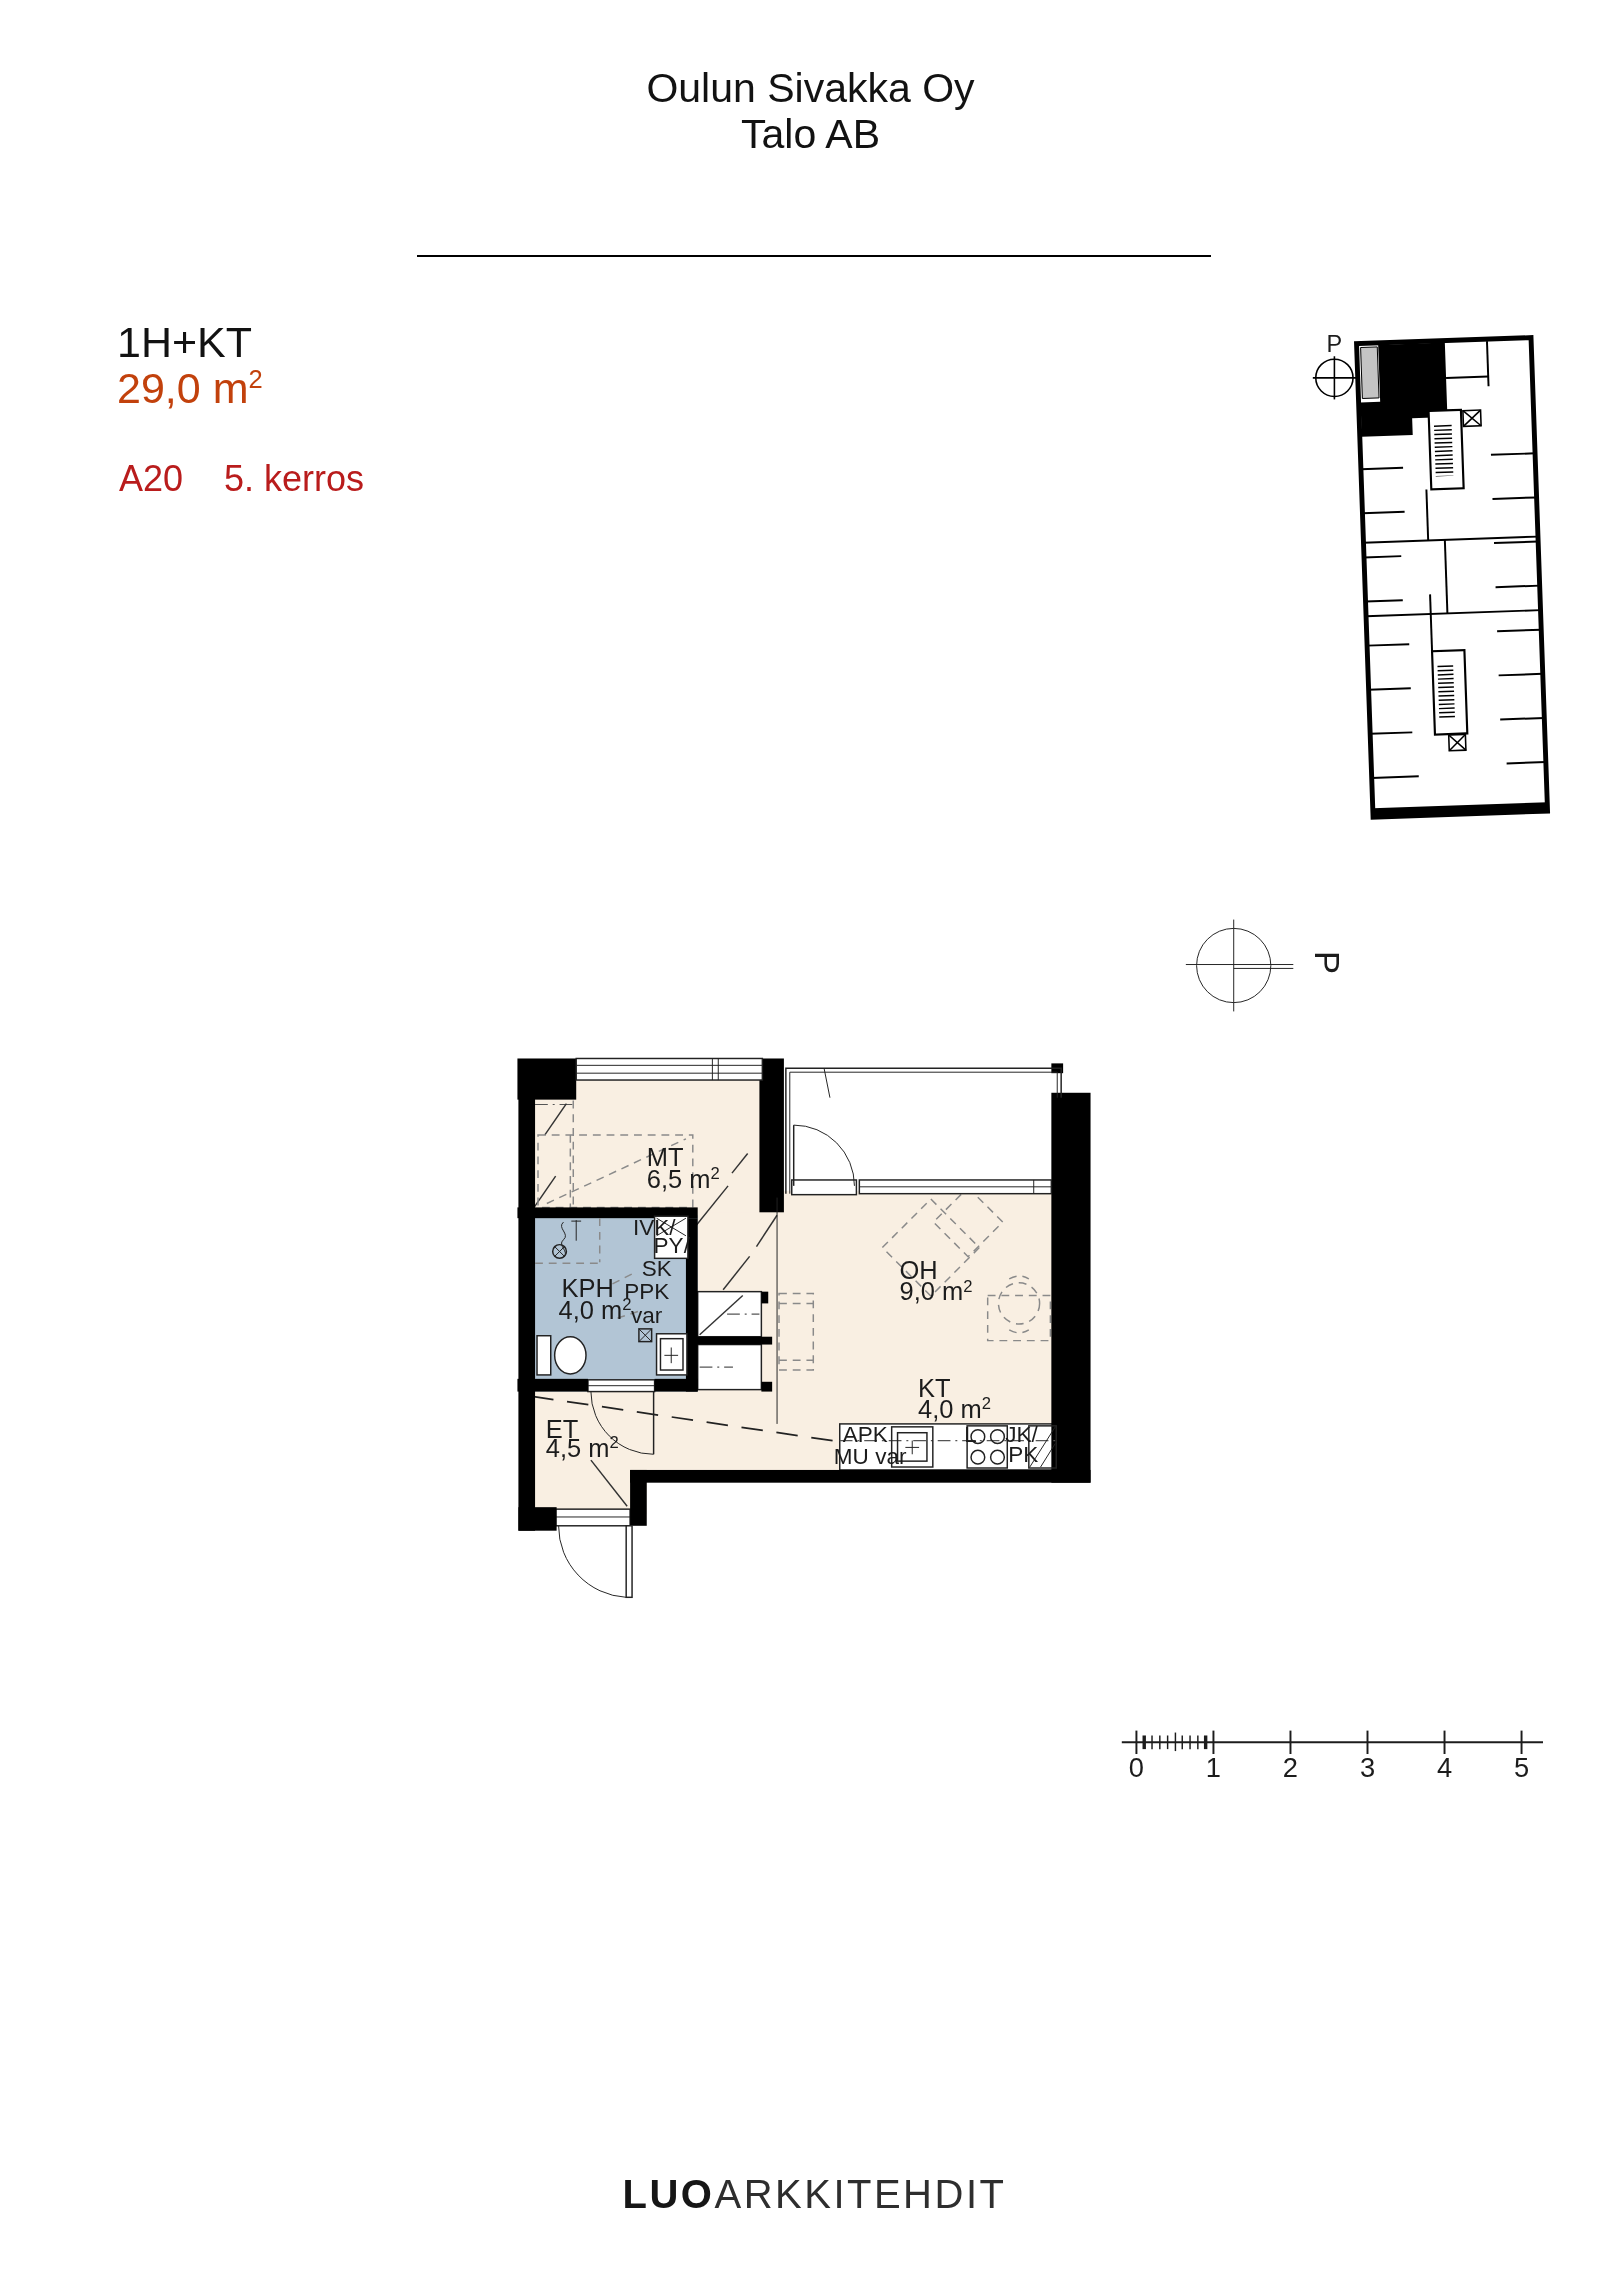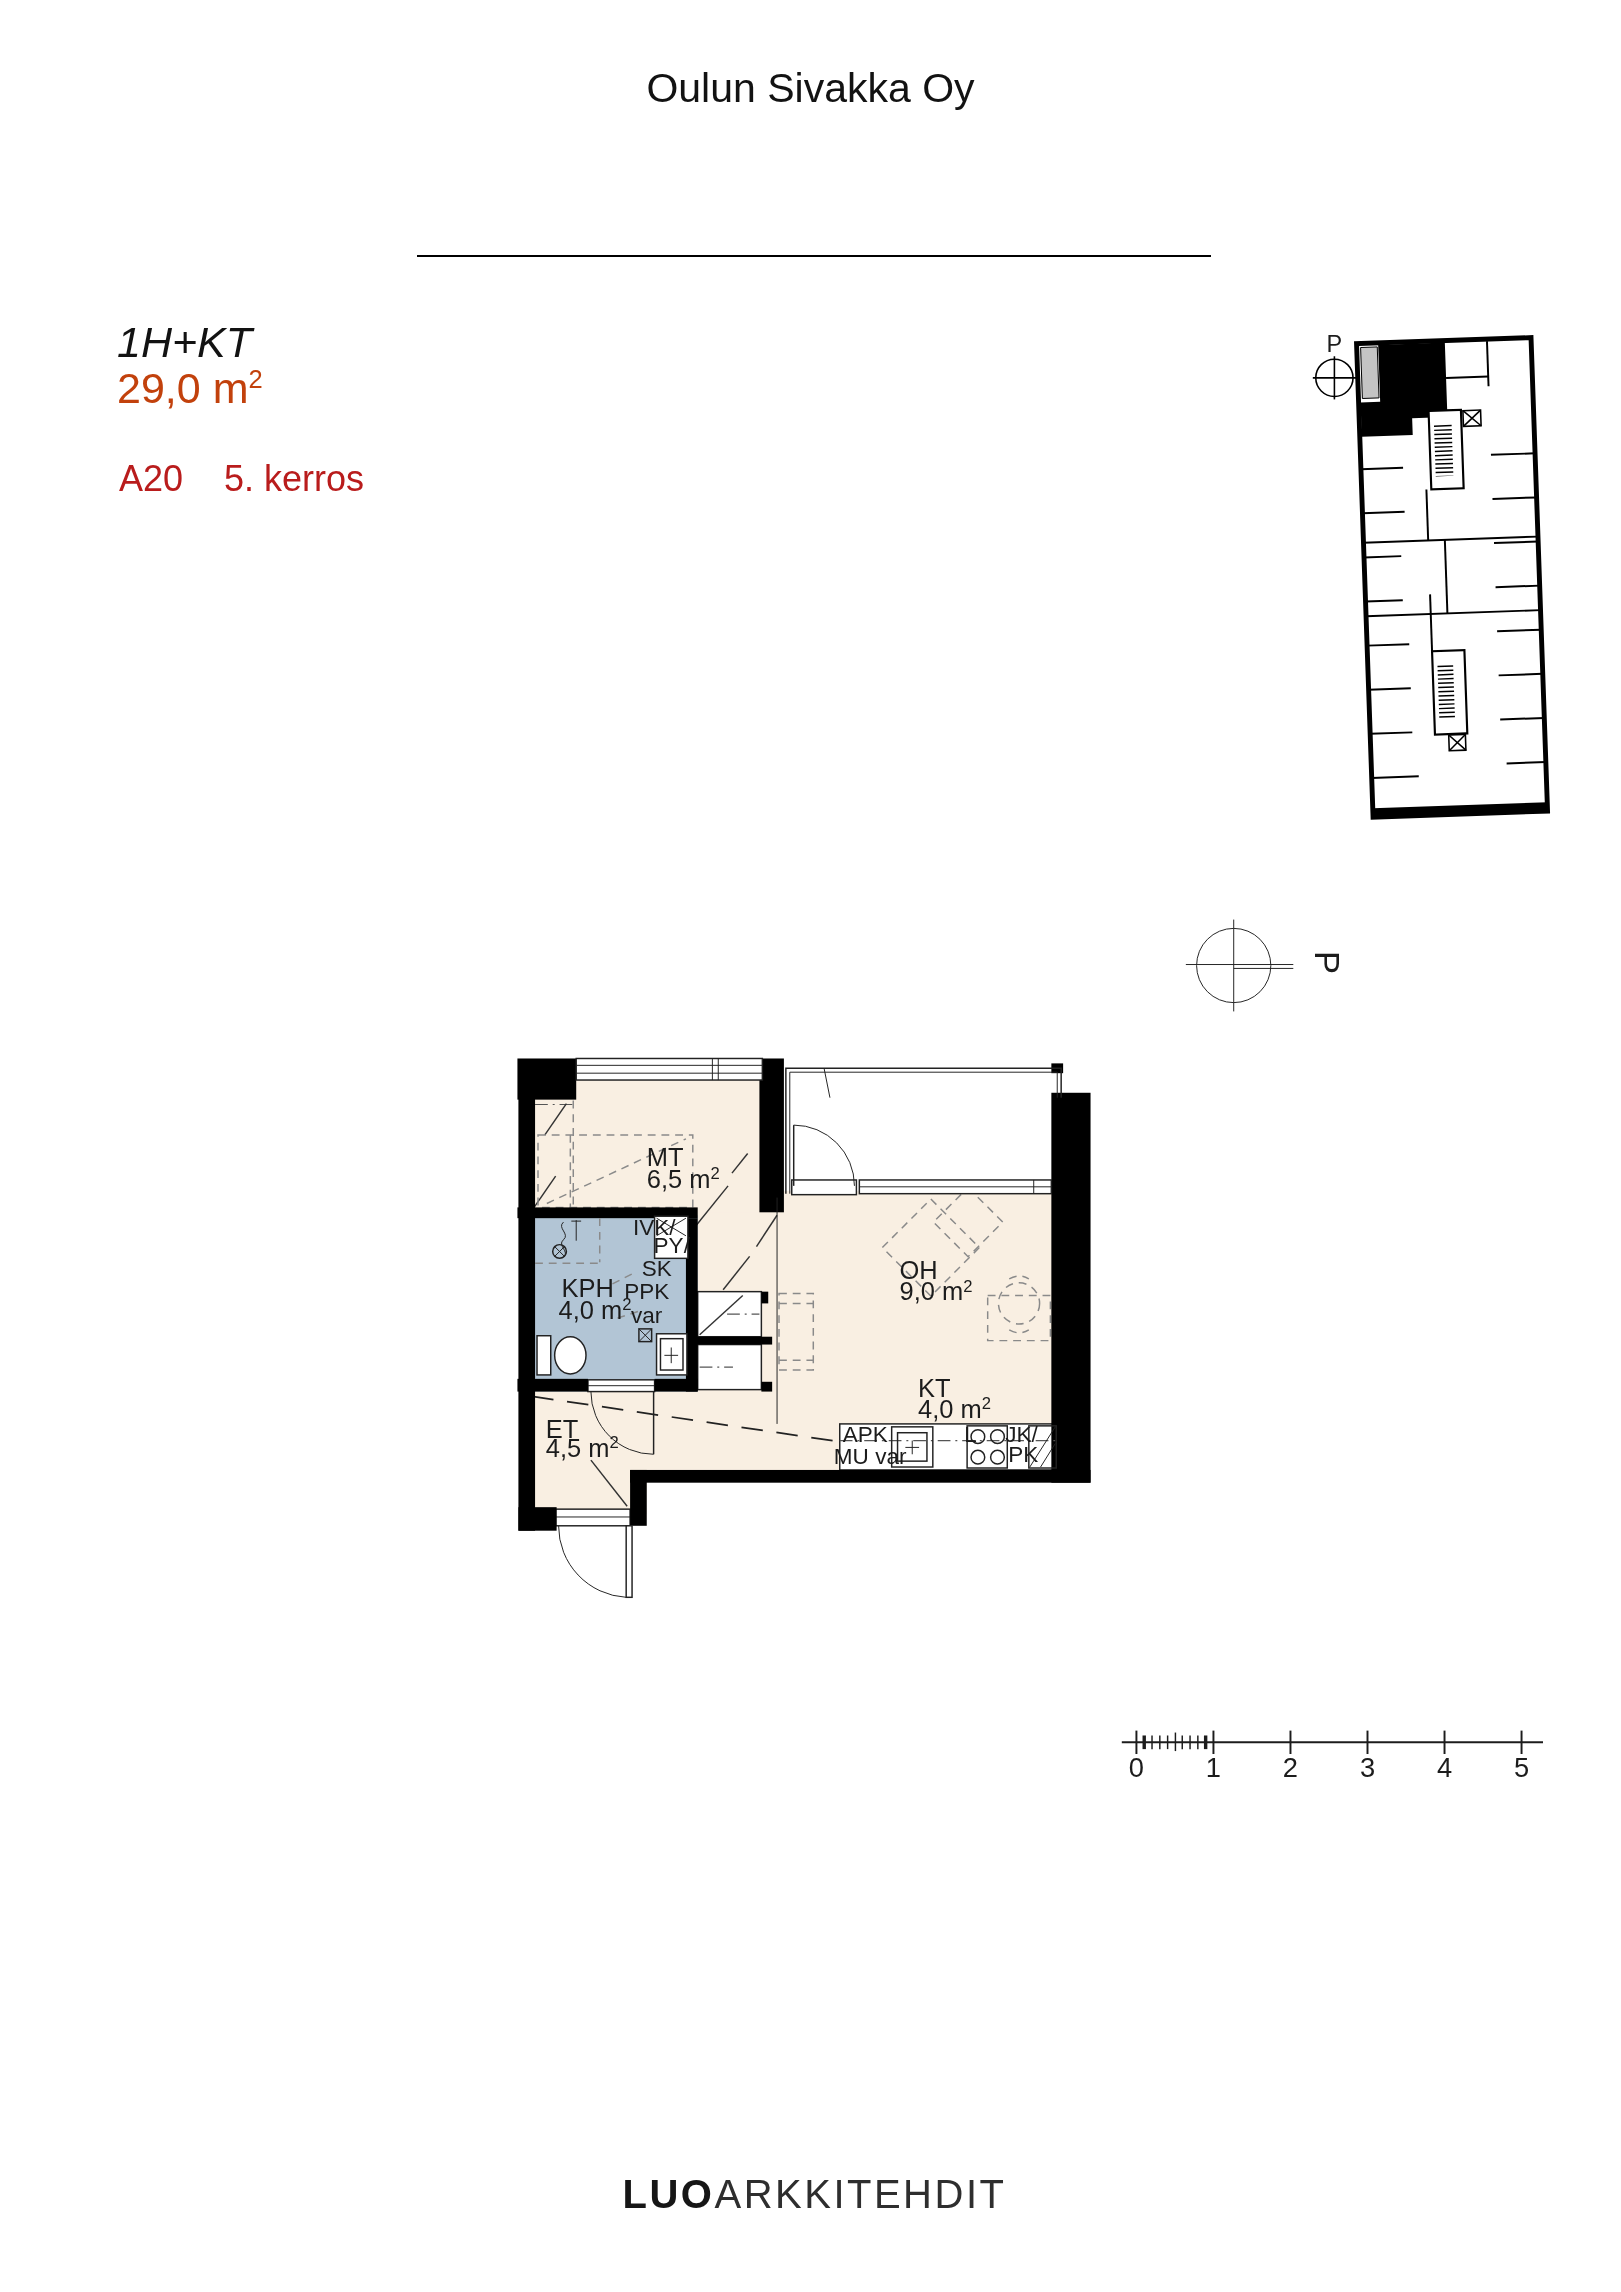--- a/index.html
+++ b/index.html
@@ -5,21 +5,21 @@
   html,body{margin:0;padding:0;background:#888;}
   .page{
     position:relative;width:1621px;height:2293px;background:#ffffff;
     font-family:"Liberation Sans",sans-serif;color:#111;overflow:hidden;margin:0 auto;
   }
   .abs{position:absolute;}
   
   .header{top:65px;left:0;width:1621px;text-align:center;font-size:41px;line-height:46px;color:#121212;}
   .header-rule{top:255px;left:417px;width:794px;height:0;border-top:2px solid #000;}
   
-  .info-type{top:318px;left:117px;font-size:43px;color:#121212;font-style:italic;}
+  .info-type{top:318px;left:117px;font-size:43px;color:#121212;}
   .info-area{top:364px;left:117px;font-size:43px;color:#c2410c;}
   .info-area sup,.sup-html{font-size:25.5px;vertical-align:super;line-height:0;}
   .info-unit{top:458px;left:119px;font-size:36px;color:#b91c1c;}
   .info-unit .floor{margin-left:41px;}
   
   .logo{top:2172px;left:4px;width:1621px;text-align:center;font-size:40px;letter-spacing:2.5px;color:#161616;}
   .logo .bold{font-weight:bold;}
   .logo .light{font-weight:normal;color:#2e2e2e;}
   
   svg{position:absolute;overflow:visible;}
@@ -44,20 +44,21 @@
   .fixn{stroke:#222;stroke-width:1.5;fill:none;}
   .kpw{stroke:#000;stroke-width:1.6;fill:none;}
 </style>
 </head>
 <body>
 
 <div class="page">
 
   <div class="abs header">
     <div>Oulun Sivakka Oy</div>
+    <div>Talo AB</div>
   </div>
   <div class="abs header-rule"></div>
 
   <div class="abs info-type">1H+KT</div>
   <div class="abs info-area"><span>29,0 m</span><sup>2</sup></div>
   <div class="abs info-unit">
     <span>A20</span><span class="floor">5. kerros</span>
   </div>
 
   <svg class="abs" style="left:1304px;top:319px;" width="255" height="510" viewBox="0 0 260 520">

